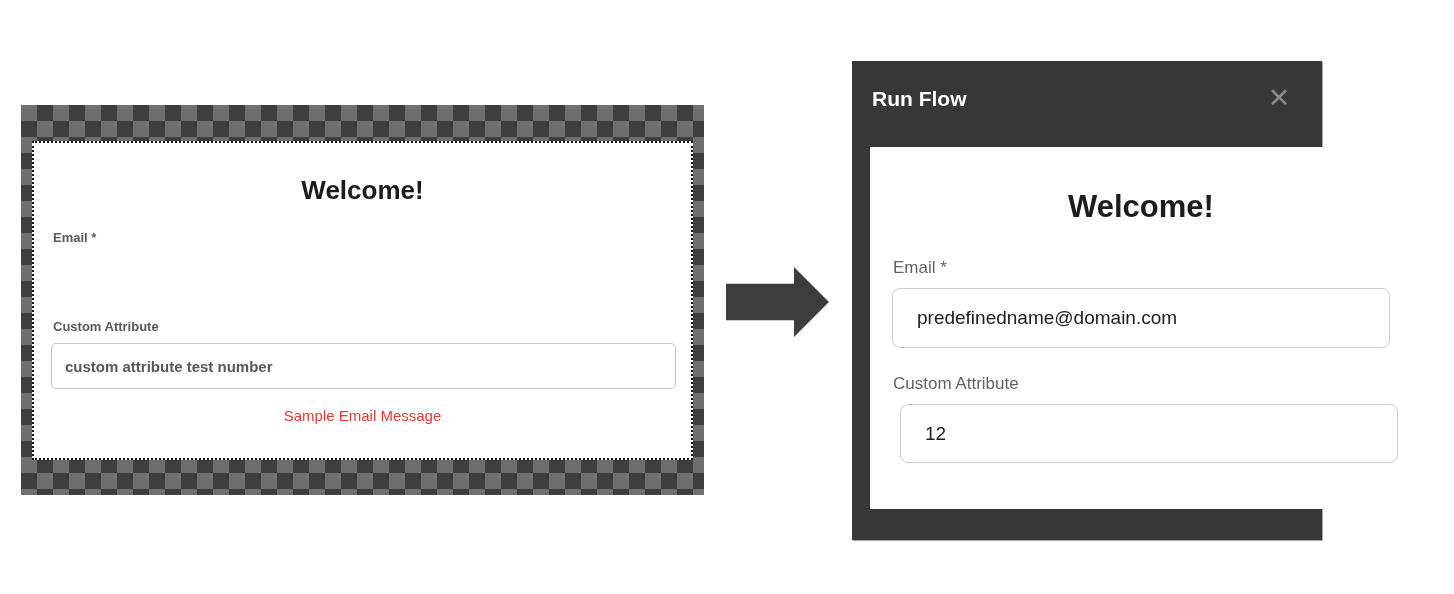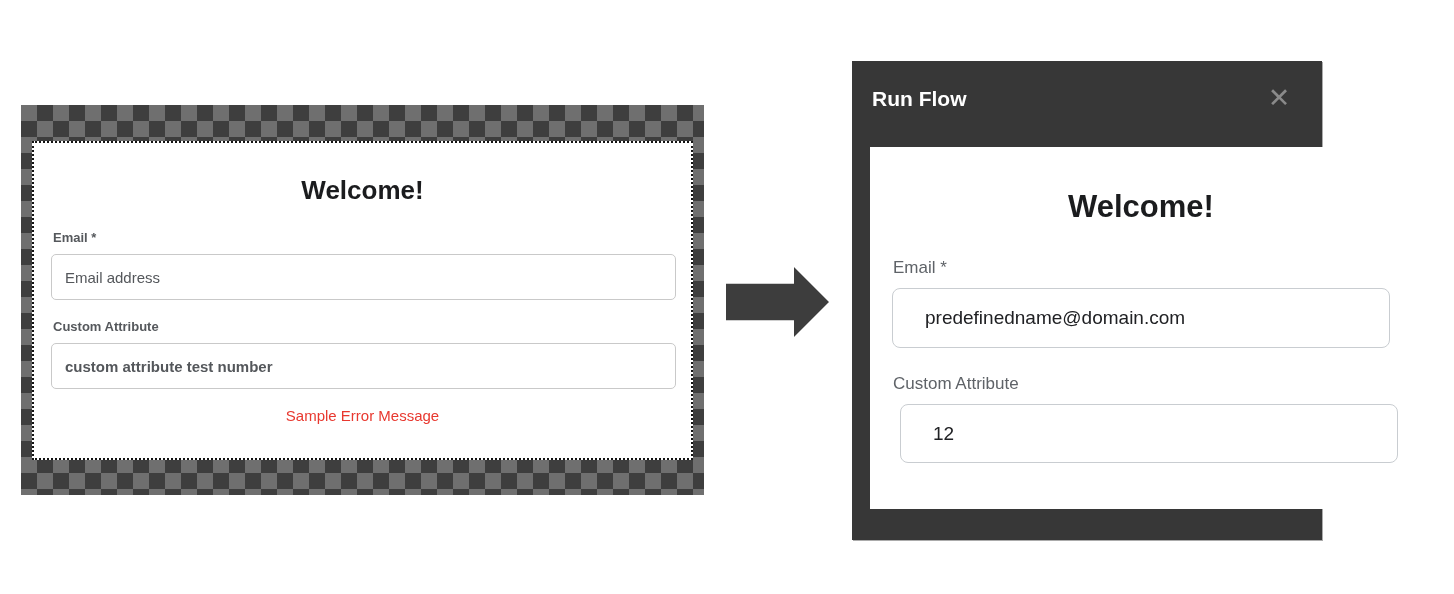--- a/index.html
+++ b/index.html
@@ -69,41 +69,40 @@
     position:absolute; top:40px; left:0; right:0; text-align:center;
     font-size:31px; line-height:40px; font-weight:bold; color:#1b1c1e;
   }
   .rf-label { position:absolute; left:23px; font-size:17px; color:#5f6368; line-height:20px; }
   .rf-label.one { top:111px; }
   .rf-label.two { top:227px; }
   .rf-input {
     position:absolute; left:22px; width:498px; height:60px;
     border:1px solid #c9cdd1; border-radius:8px; background:#fff;
     font-family:"Liberation Sans", sans-serif; font-size:19px; color:#202124;
-    padding:0 32px; outline:none;
+    padding:0 24px; outline:none;
   }
   .rf-input.one { top:141px; }
   .rf-input.two { top:257px; height:59px;margin-left:8px; }
 </style>
 </head>
 <body>
 
 <div id="stage">
 
   <div id="designer-panel">
     <div id="designer-form">
       <div class="lf-title">Welcome!</div>
 
       <div class="lf-label one">Email *</div>
-      <input class="lf-input one" type="text" placeholder="Email address" style="">
 
       <div class="lf-label two">Custom Attribute</div>
       <input class="lf-input two" type="text" placeholder="custom attribute test number" style="">
 
-      <div class="lf-error">Sample Error Message</div>
+      <div class="lf-error">Sample Email Message</div>
     </div>
   </div>
 
   <div id="flow-arrow"></div>
 
   <div id="run-flow-modal">
     <div class="modal-title">Run Flow</div>
     <div class="modal-close">✕</div>
 
     <div class="modal-content">

